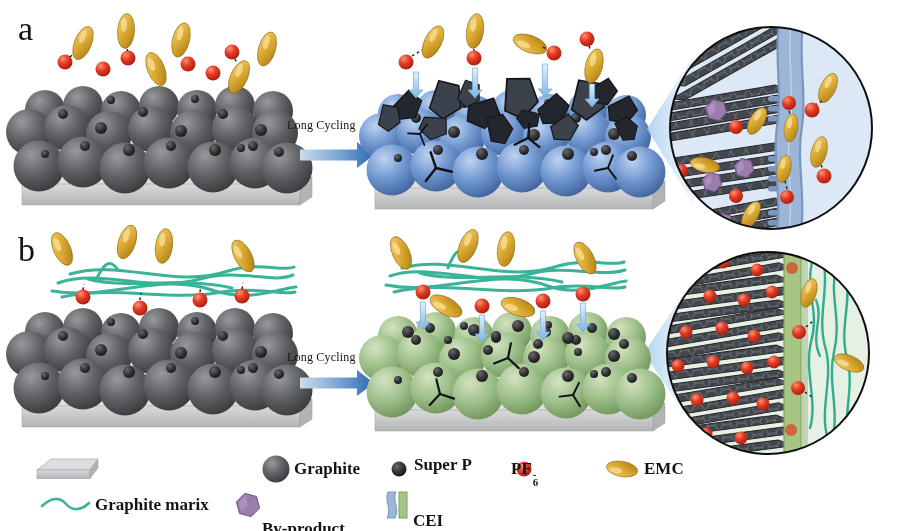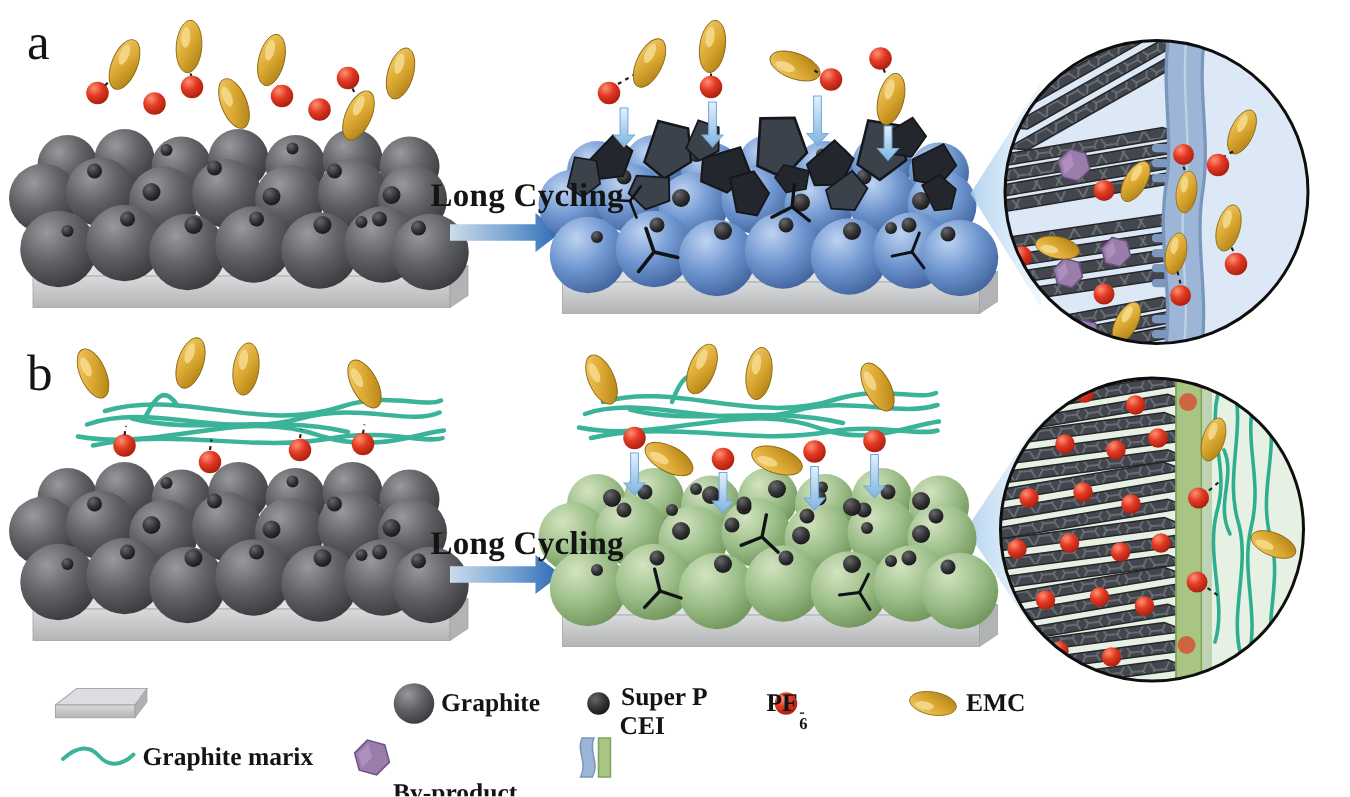--- a/index.html
+++ b/index.html
@@ -1,21 +1,21 @@
 <!DOCTYPE html>
 <html><head>
 <meta charset="utf-8">
 <style>
   html,body{margin:0;padding:0;background:#ffffff}
   .fig{position:relative;width:900px;height:531px;background:#ffffff;
        font-family:"Liberation Serif",serif;overflow:hidden}
   .fig svg{position:absolute;left:0;top:0}
   .txt{position:absolute;color:#141414;white-space:nowrap;line-height:1}
   .panel-label{font-size:34px}
-  .cycling-label{font-size:22px;font-weight:bold;letter-spacing:.2px}
+  .cycling-label{font-size:12px;font-weight:normal;letter-spacing:.2px}
   .legend-label{font-size:17px;font-weight:bold}
   .pfwrap{display:inline-flex;flex-direction:column;vertical-align:-4px;
           line-height:8px;font-size:11px;font-weight:bold;margin-left:1px;text-align:left}
 </style>
 </head>
 <body>
 
 <div class="fig">
 
   <svg id="scene" width="900" height="531" viewBox="0 0 900 531">
@@ -837,14 +837,14 @@
 
   <div class="txt legend-label" style="left:294px;top:460px">Graphite</div>
   <div class="txt legend-label" style="left:414px;top:456px">Super P</div>
   <div class="txt legend-label" style="left:511px;top:460px"><span>PF</span><span class="pfwrap">
         <span>-</span>
         <span>6</span>
       </span></div>
   <div class="txt legend-label" style="left:644px;top:460px">EMC</div>
   <div class="txt legend-label" style="left:95px;top:496px">Graphite marix</div>
   <div class="txt legend-label" style="left:262px;top:520px">By-product</div>
-  <div class="txt legend-label" style="left:413px;top:475px">CEI</div>
+  <div class="txt legend-label" style="left:413px;top:512px">CEI</div>
 </div>
 
 </body></html>

